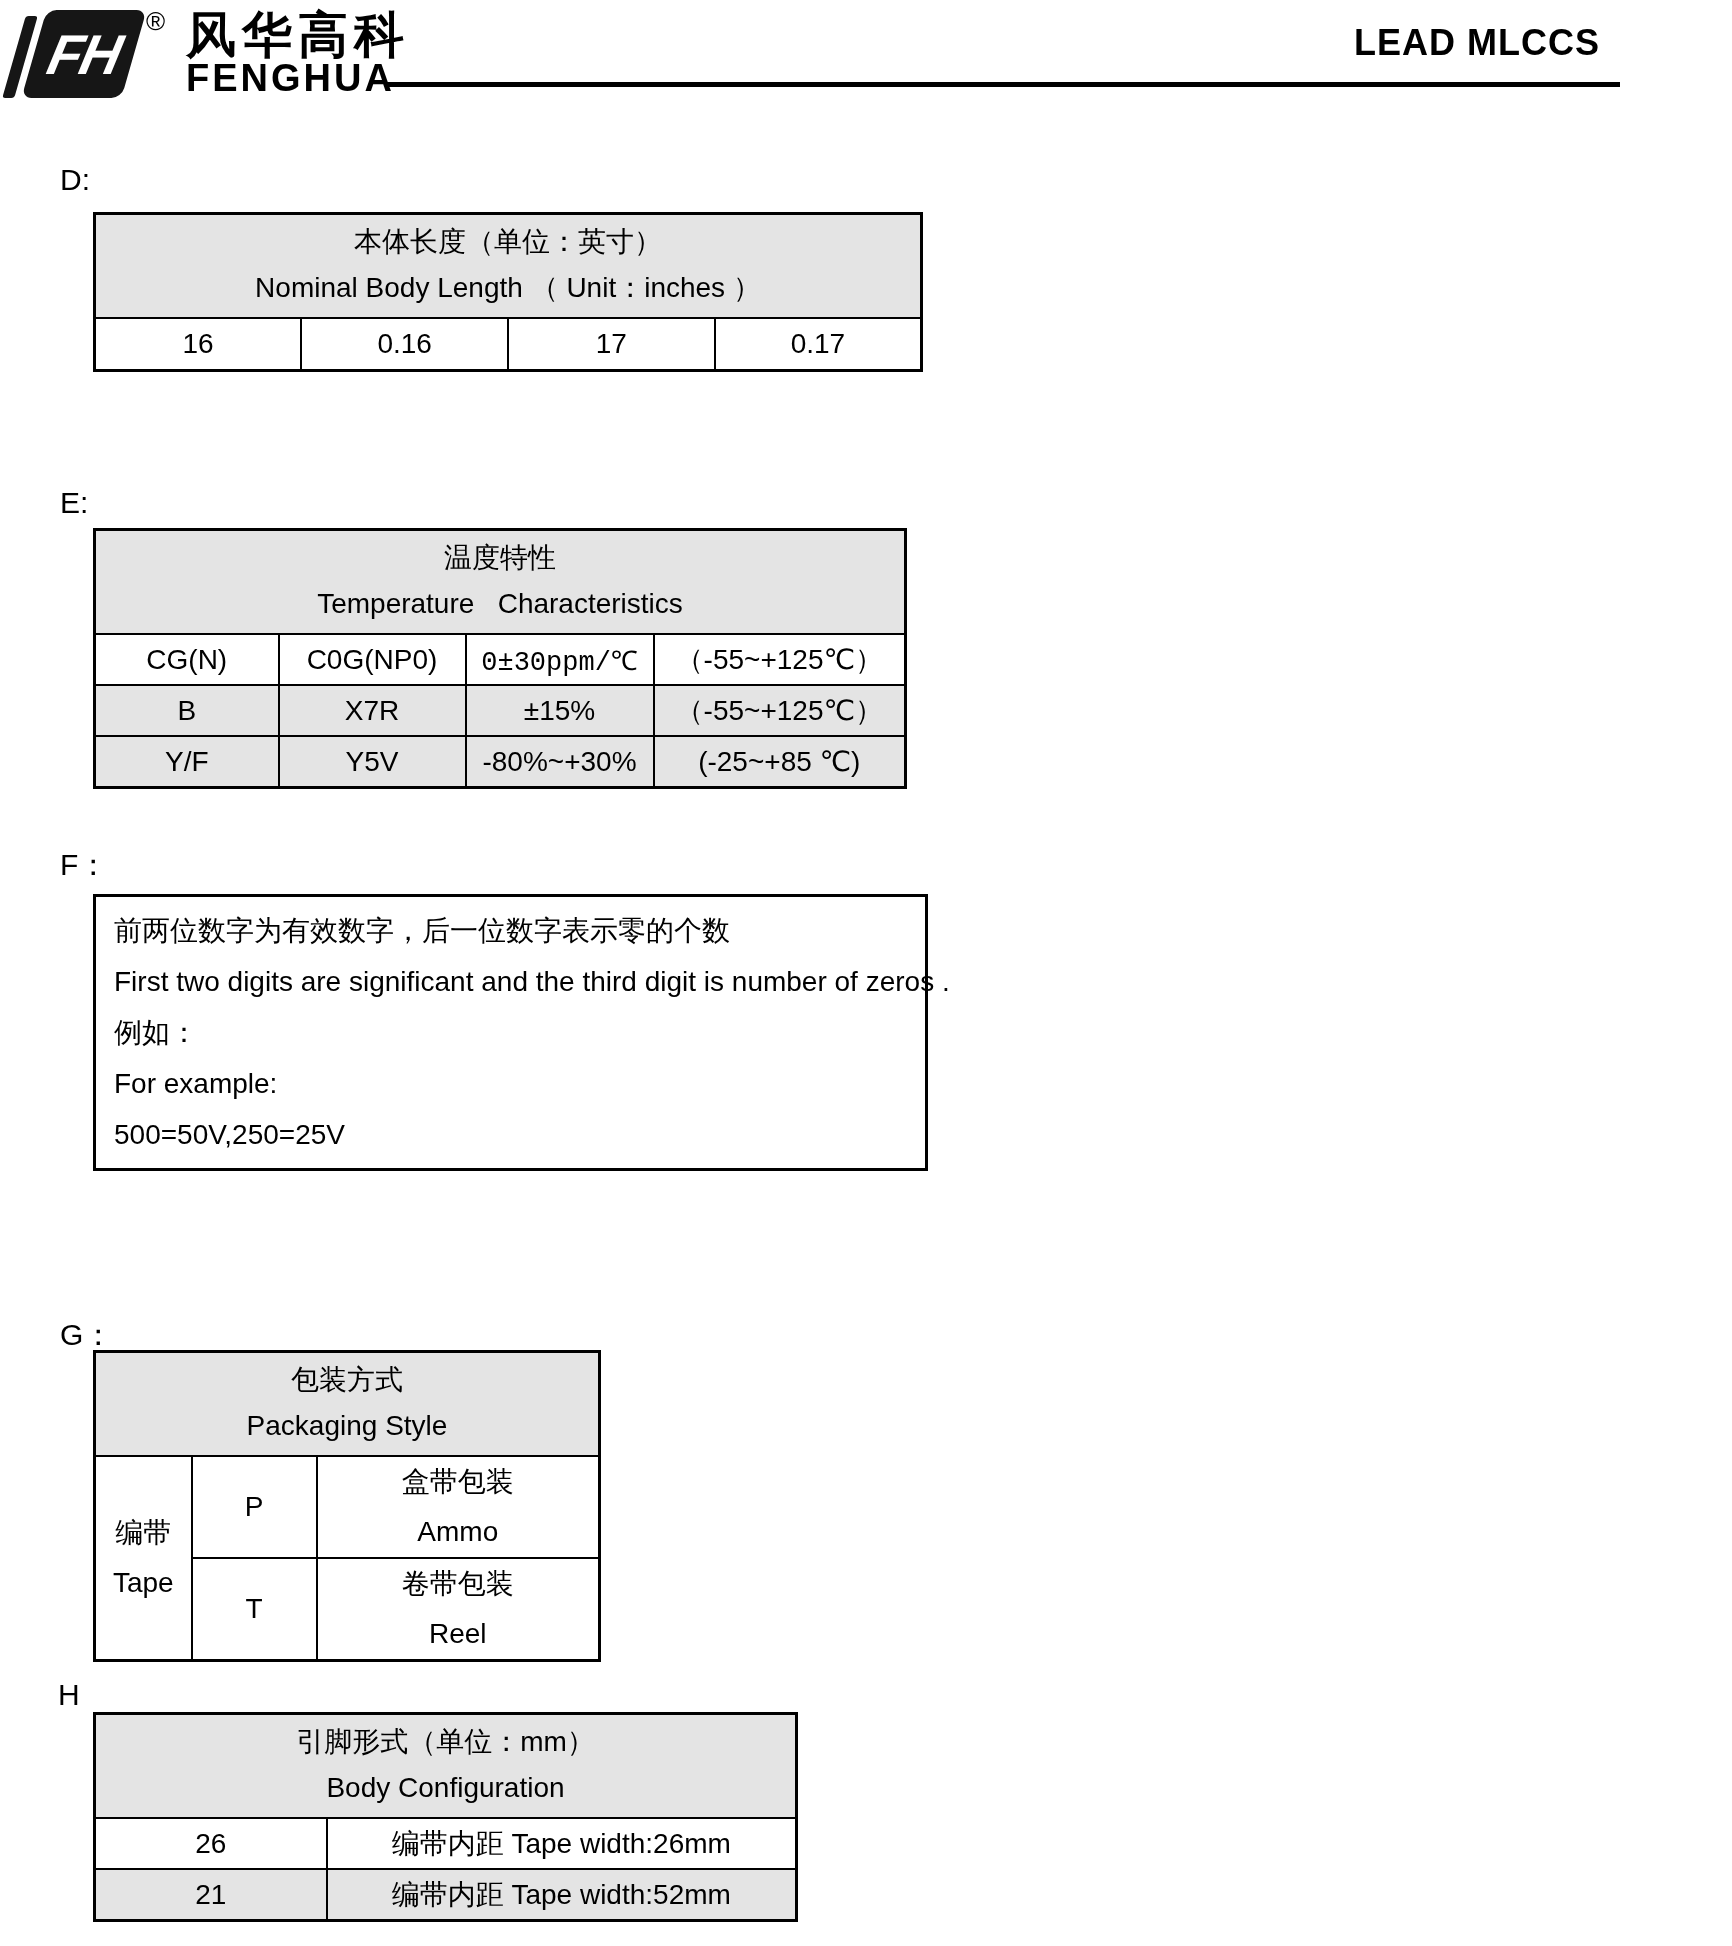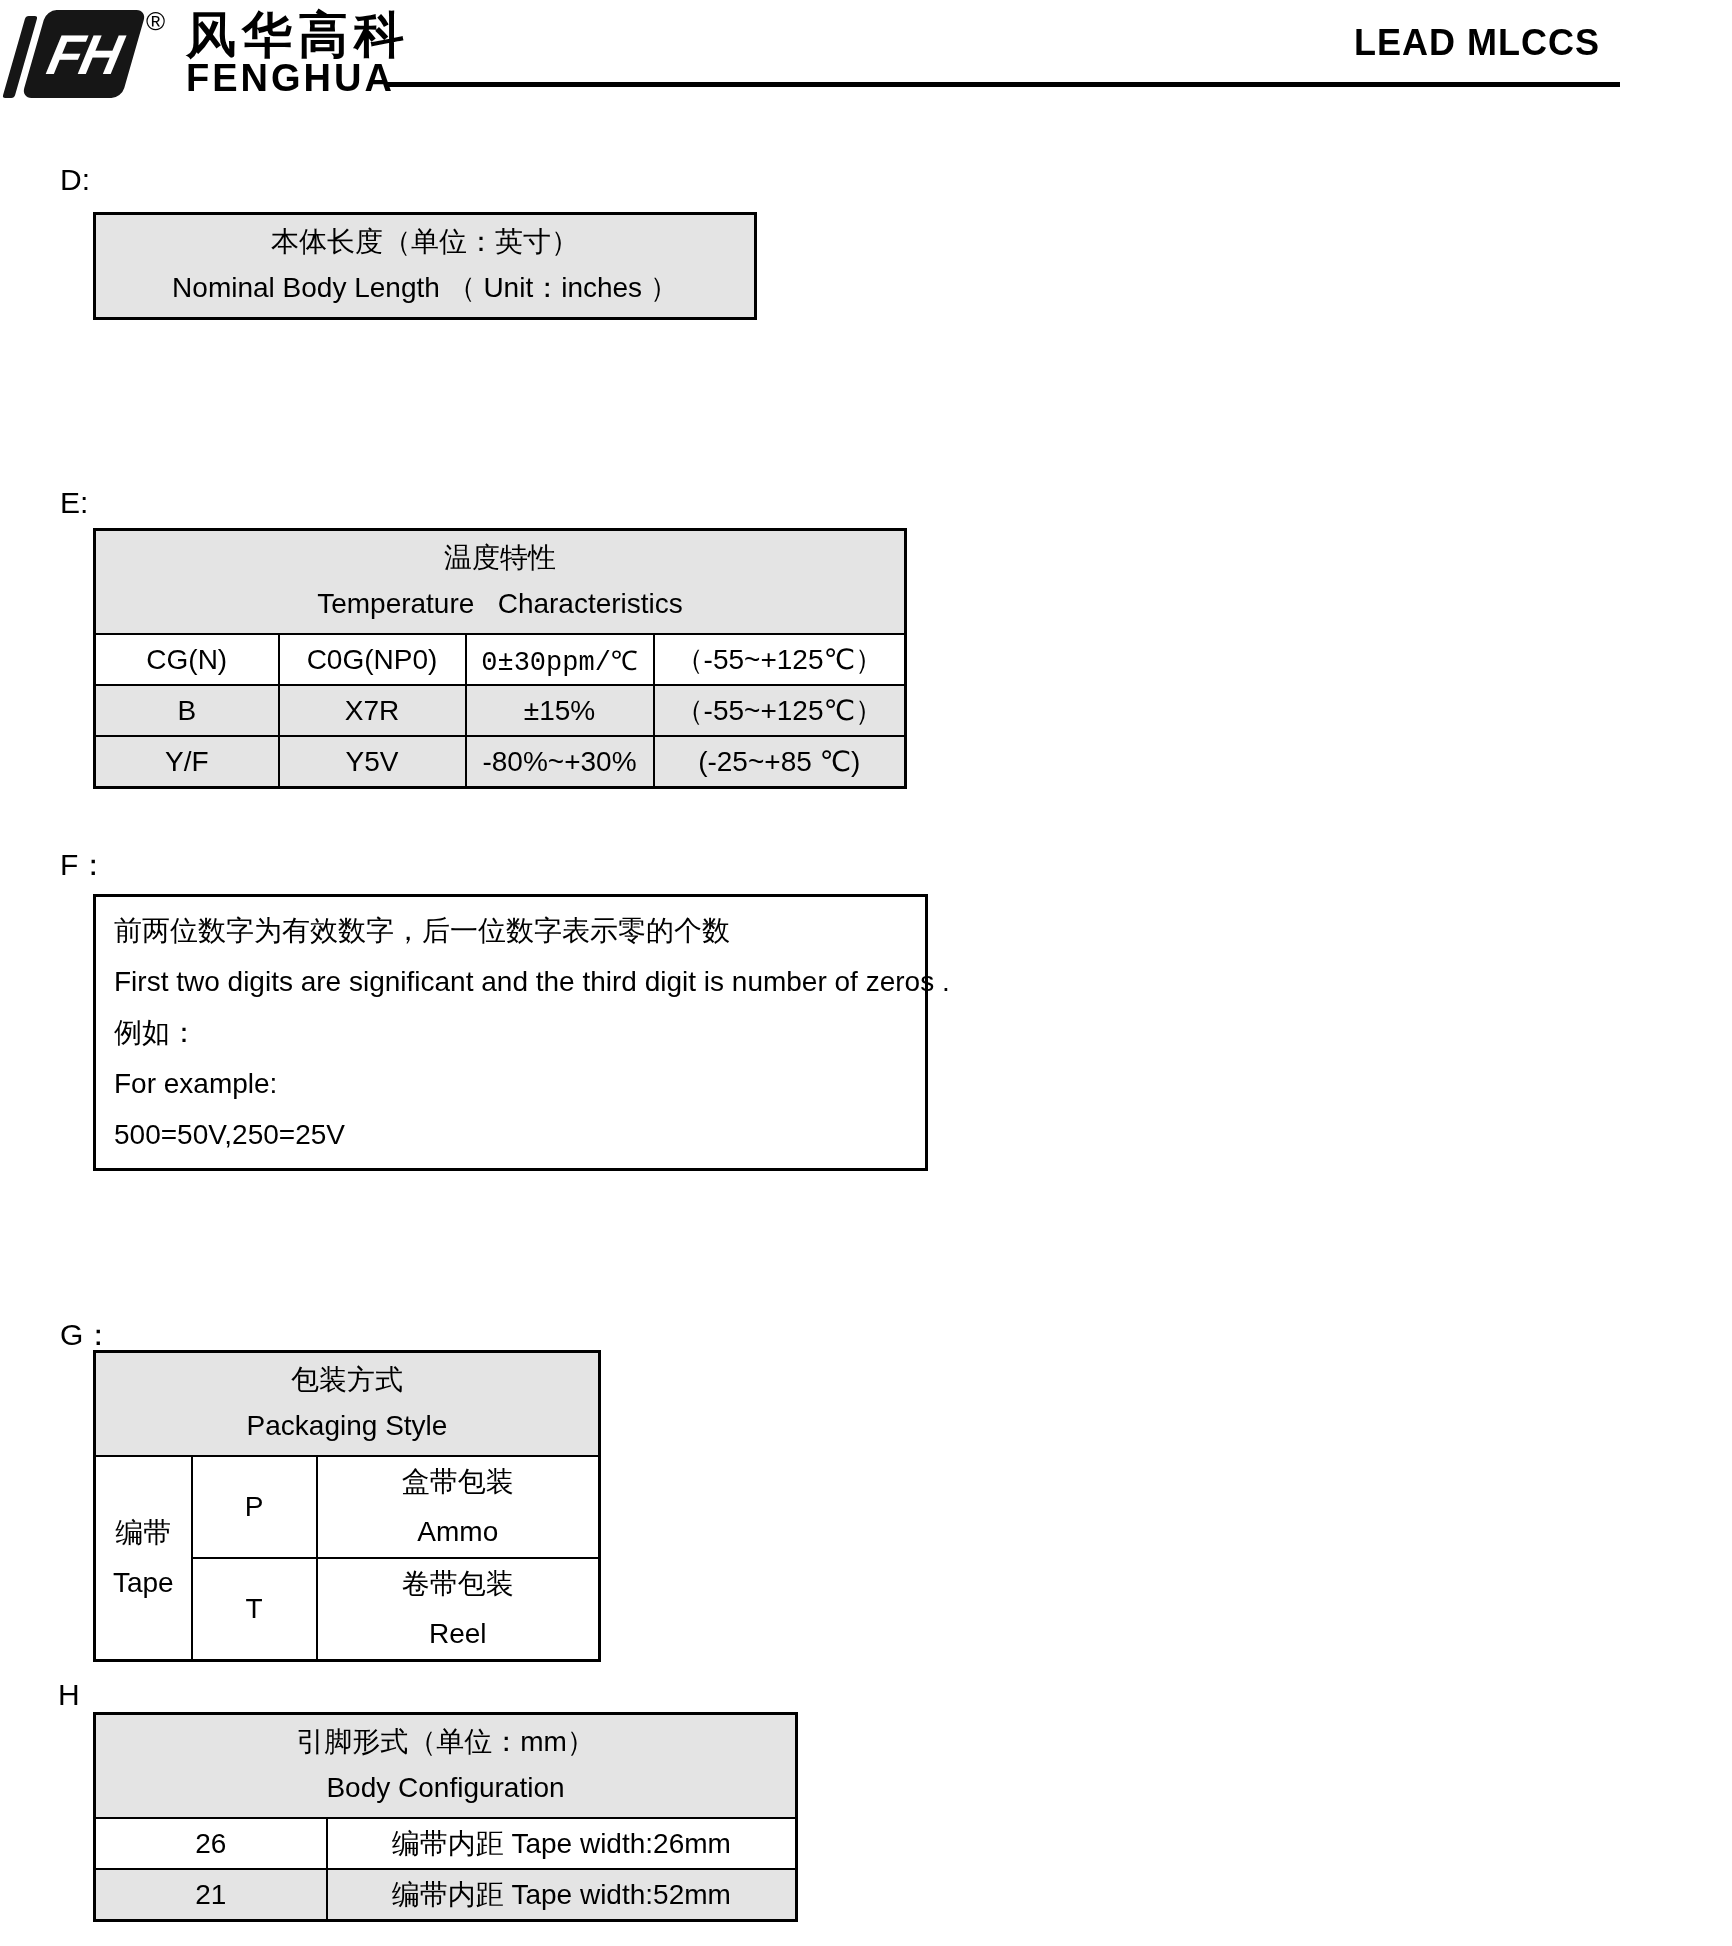--- a/index.html
+++ b/index.html
@@ -52,21 +52,21 @@
   table { border-collapse:collapse; table-layout:fixed; position:absolute; background:#fff; }
   table, th, td { border:2px solid #000; }
   table { border-width:3px; }
   th, td { padding:0; font-weight:normal; text-align:center; vertical-align:middle; font-size:28px; }
   .thead { background:#e4e4e4; }
   .shaded { background:#e4e4e4; }
   .hline { line-height:46px; white-space:pre; }
   .hpad { padding:4px 0 6px 0; }
   .cellline { line-height:50px; white-space:pre; }
 
-  #table-d { left:93px; top:212px; width:664px; }
+  #table-d { left:93px; top:212px; width:830px; }
   #table-d td { height:50px; }
 
   #table-e { left:93px; top:528px; width:811px; }
   #table-e td { height:49px; }
   .serif { font-family:Liberation Mono, monospace; font-size:27px; }
 
   #table-f { left:93px; top:894px; width:835px; }
   #table-f .fbody { text-align:left; padding:8px 0 8px 18px; }
   #table-f .fbody div { line-height:51px; white-space:pre; }
 
@@ -99,20 +99,26 @@
         <col style="width:25%">
         <col style="width:25%">
       </colgroup>
     <tbody>
         <tr>
           <th class="thead hpad" colspan="4">
       <div class="hline">本体长度（单位：英寸）</div>
       <div class="hline">Nominal Body Length （ Unit：inches ）</div>
     </th>
         </tr>
+    <tr>
+      <td>16</td>
+      <td>0.16</td>
+      <td>17</td>
+      <td>0.17</td>
+    </tr>
   </tbody>
     </table>
 
   <div class="sec-label" id="lbl-e">E:</div>
   <table id="table-e">
     <colgroup>
         <col style="width:184px">
         <col style="width:187px">
         <col style="width:188px">
         <col style="width:252px">

